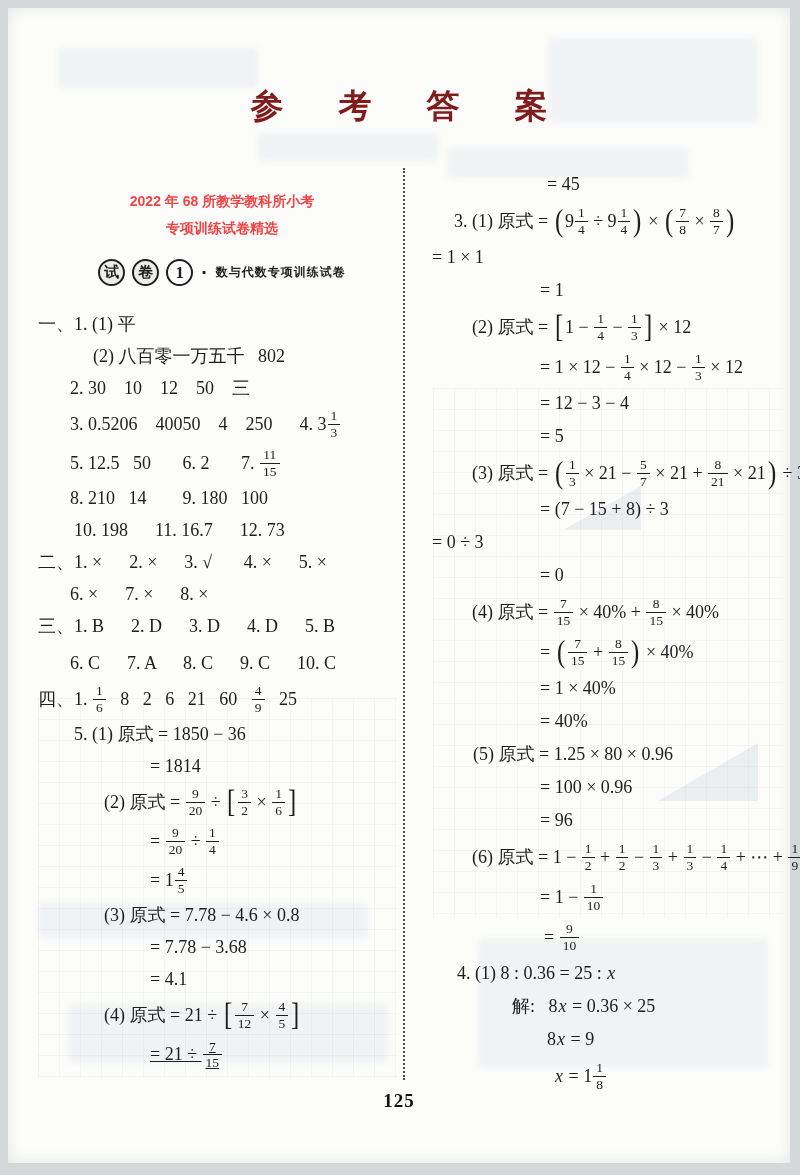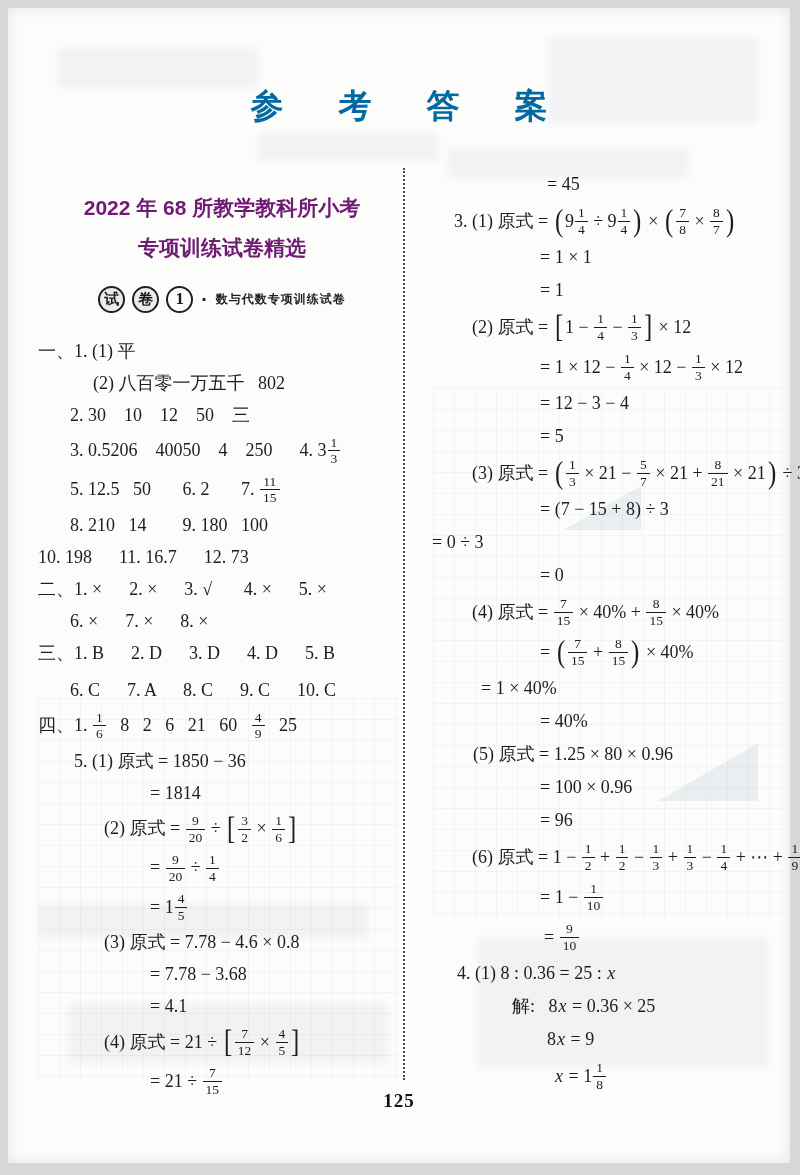--- a/index.html
+++ b/index.html
@@ -21,34 +21,34 @@
     background:
       repeating-linear-gradient(to bottom, rgba(110,135,165,0.07) 0 1px, transparent 1px 21px),
       repeating-linear-gradient(to right, rgba(110,135,165,0.07) 0 1px, transparent 1px 21px);
   }
   .tri{position:absolute;width:0;height:0;opacity:0.16;}
   .tri1{border-left:78px solid transparent;border-bottom:44px solid #8fa9c0;}
   .tri2{border-left:100px solid transparent;border-bottom:58px solid #8fa9c0;}
 
   .main-title{
     position:absolute;top:76px;left:0;width:100%;margin:0;
-    text-align:center;font-size:33px;font-weight:bold;color:#0369a1;
+    text-align:center;font-size:33px;font-weight:bold;color:#7f1d1d;
     font-family:"Liberation Sans","DejaVu Sans",sans-serif;
     letter-spacing:55px;padding-left:55px;box-sizing:border-box;
   }
   .divider{
     position:absolute;left:395px;top:160px;height:912px;width:0;
     border-left:2px dotted #4a4a4a;
   }
   .col{position:absolute;font-size:18px;}
   .col-left{left:30px;top:180px;width:368px;}
   .col-right{left:424px;top:164px;width:368px;}
 
   .col-header{
-    text-align:center;font-weight:bold;font-size:21px;color:#701a75;
+    text-align:center;font-weight:bold;font-size:14px;color:#ef4444;
     font-family:"Liberation Sans","DejaVu Sans",sans-serif;
     line-height:1.9;margin-bottom:18px;
   }
   .badge-row{
     display:flex;align-items:center;justify-content:center;gap:7px;
     font-family:"Liberation Sans","DejaVu Sans",sans-serif;
     font-weight:bold;margin-bottom:26px;
   }
   .circle{
     width:27px;height:27px;border:2px solid #1f1f1f;border-radius:50%;
@@ -133,21 +133,21 @@
         <div class="line" style="margin-left: 32px;">
           <span class="tx">5. 12.5   50       6. 2       7. </span>
           <span class="frac">
             <span class="fn">11</span>
             <span class="fd">15</span>
           </span>
         </div>
         <div class="line" style="margin-left: 32px;">
           <span class="tx">8. 210   14        9. 180   100</span>
         </div>
-        <div class="line" style="">
+        <div class="line" style="margin-left: 36px;">
           <span class="tx">10. 198      11. 16.7      12. 73</span>
         </div>
         <div class="line" style="margin-left: 0px;">
           <span class="tx">二、1. ×      2. ×      3. √       4. ×      5. ×</span>
         </div>
         <div class="line" style="margin-left: 32px;">
           <span class="tx">6. ×      7. ×      8. ×</span>
         </div>
         <div class="line" style="margin-left: 0px;">
           <span class="tx">三、1. B      2. D      3. D      4. D      5. B</span>
@@ -231,21 +231,21 @@
             <span class="fn">7</span>
             <span class="fd">12</span>
           </span>
           <span class="tx"> × </span>
           <span class="frac">
             <span class="fn">4</span>
             <span class="fd">5</span>
           </span>
           <span class="bigd">]</span>
         </div>
-        <div class="line" style="margin-left: 112px;">
+        <div class="line" style="margin-left: 112px; text-decoration: underline;">
           <span class="tx">= 21 ÷ </span>
           <span class="frac">
             <span class="fn">7</span>
             <span class="fd">15</span>
           </span>
         </div>
       </div>
   </div>
 
   <div class="col col-right">
@@ -278,21 +278,21 @@
             <span class="fn">7</span>
             <span class="fd">8</span>
           </span>
           <span class="tx"> × </span>
           <span class="frac">
             <span class="fn">8</span>
             <span class="fd">7</span>
           </span>
           <span class="bigd">)</span>
         </div>
-        <div class="line" style="margin-left: 108px;">
+        <div class="line" style="">
           <span class="tx">= 1 × 1</span>
         </div>
         <div class="line" style="margin-left: 108px;">
           <span class="tx">= 1</span>
         </div>
         <div class="line" style="margin-left: 40px;">
           <span class="tx">(2) 原式 = </span>
           <span class="bigd">[</span>
           <span class="tx">1 − </span>
           <span class="frac">
@@ -377,21 +377,21 @@
             <span class="fd">15</span>
           </span>
           <span class="tx"> + </span>
           <span class="frac">
             <span class="fn">8</span>
             <span class="fd">15</span>
           </span>
           <span class="bigd">)</span>
           <span class="tx"> × 40%</span>
         </div>
-        <div class="line" style="margin-left: 49px;">
+        <div class="line" style="margin-left: 108px;">
           <span class="tx">= 1 × 40%</span>
         </div>
         <div class="line" style="margin-left: 108px;">
           <span class="tx">= 40%</span>
         </div>
         <div class="line" style="margin-left: 41px;">
           <span class="tx">(5) 原式 = 1.25 × 80 × 0.96</span>
         </div>
         <div class="line" style="margin-left: 108px; text-align: center;">
           <span class="tx">= 100 × 0.96</span>

